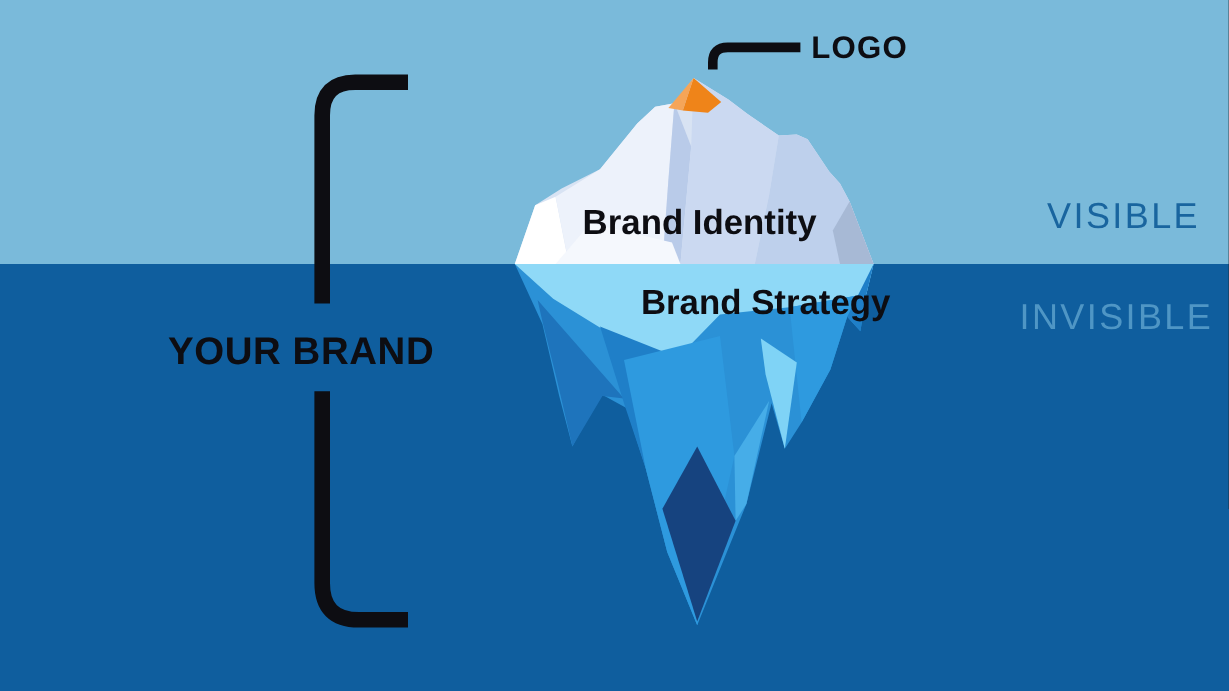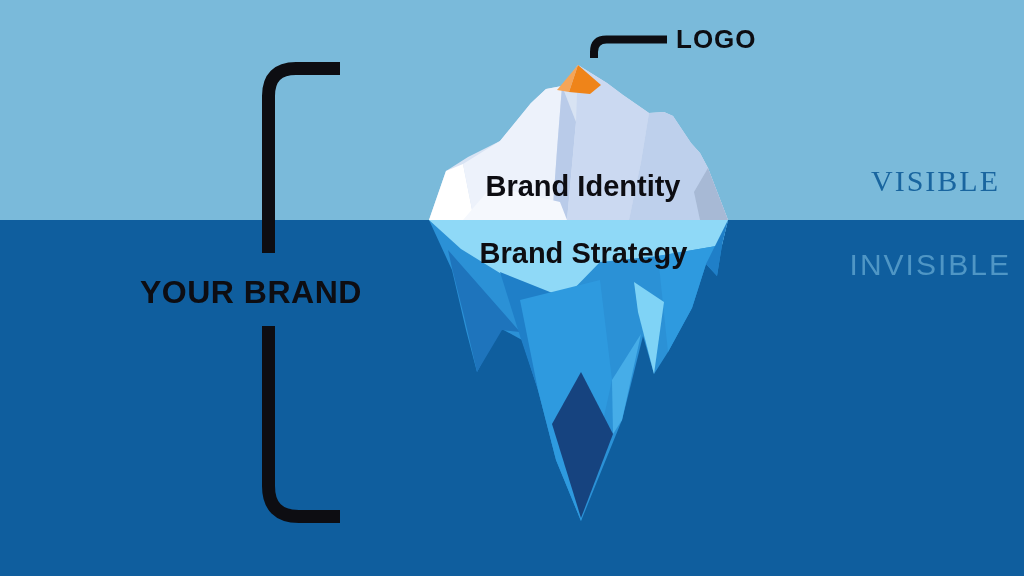--- a/index.html
+++ b/index.html
@@ -15,26 +15,26 @@
   }
   .logo-label{
     left:676px;top:24px;
     font-size:26px;font-weight:bold;letter-spacing:1px;
   }
   .identity{
     left:428px;top:170px;width:310px;text-align:center;
     font-size:29px;font-weight:bold;
   }
   .strategy{
-    left:425px;top:237px;width:317px;text-align:center;
+    left:425px;top:237px;width:317px;text-align:right;
     font-size:29px;font-weight:bold;
   }
   .visible{
     right:24px;top:164px;
-    font-size:30px;font-weight:400;letter-spacing:2px;font-family:Liberation Serif, serif;
+    font-size:30px;font-weight:400;letter-spacing:2px;
   }
   .invisible{
     right:13px;top:248px;
     font-size:30px;font-weight:400;letter-spacing:2px;
   }
   .your-brand{
     left:140px;top:274px;width:256px;text-align:left;
     font-size:32px;font-weight:bold;letter-spacing:0.5px;
   }
 </style>

